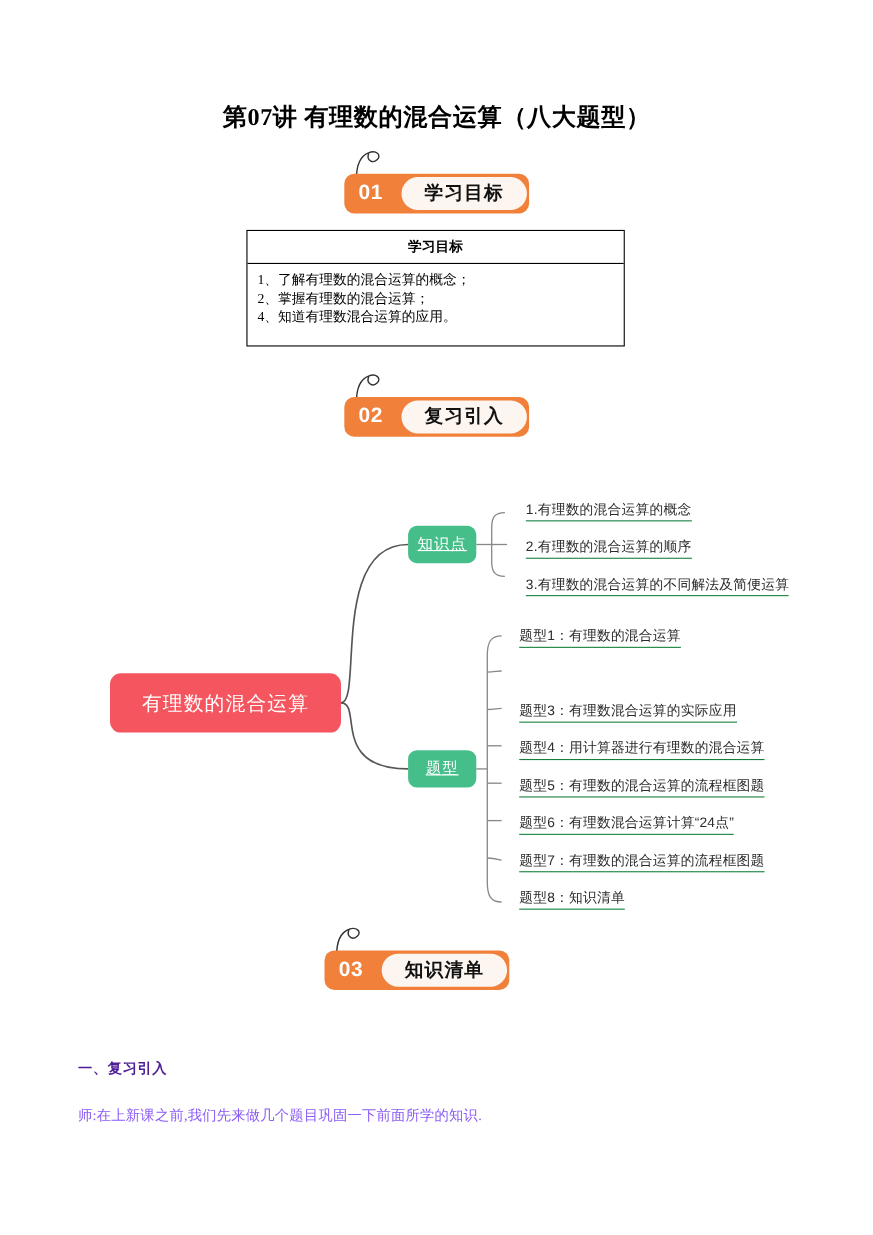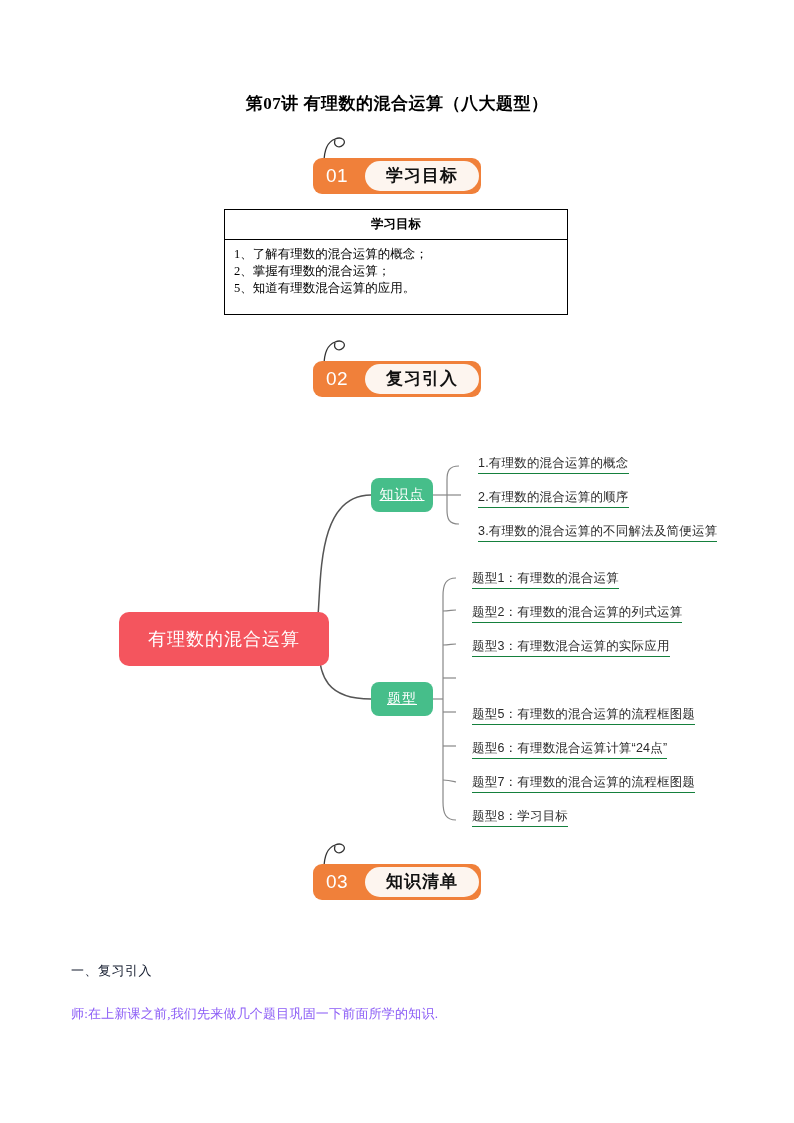--- a/index.html
+++ b/index.html
@@ -23,21 +23,21 @@
   }
 
   
   .doc-title {
     position: absolute;
     top: 92px;
     left: 0;
     width: 794px;
     text-align: center;
     font-family: "Liberation Serif", "DejaVu Serif", serif;
-    font-size: 17px;
+    font-size: 22px;
     font-weight: bold;
     letter-spacing: 0.5px;
     color: #000;
   }
 
   
   .section-badge {
     position: absolute;
     left: 50%;
     transform: translateX(-50%);
@@ -53,21 +53,21 @@
     background: #F0803A;
     border-radius: 9px 9px 9px 9px;
   }
   .badge-num {
     position: absolute;
     left: 13px;
     top: 0;
     height: 54px;
     line-height: 36px;
     font-size: 19px;
-    font-weight: normal;
+    font-weight: bold;
     color: #ffffff;
     letter-spacing: 0.5px;
     font-family: "Liberation Sans", sans-serif;
     text-align: center;
   }
   .badge-inner {
     position: absolute;
     left: 52px;
     top: 3px;
     width: 114px;
@@ -159,21 +159,20 @@
   }
   .mm-root {
     left: 100px;
     top: 182px;
     width: 210px;
     height: 54px;
     background: #F4555E;
     font-size: 18px;
     letter-spacing: 1px;
     border-radius: 10px;
-    margin-left: 19px;
   }
   .mm-branch {
     width: 62px;
     height: 34px;
     background: #46BE8A;
     font-size: 14px;
     letter-spacing: 1px;
     text-decoration: underline;
   }
   .mm-branch-kp { left: 371px; top: 48px; }
@@ -190,22 +189,22 @@
     letter-spacing: 0.2px;
   }
 
   
   .bottom-head {
     position: absolute;
     left: 71px;
     top: 962px;
     font-family: "Liberation Serif", "DejaVu Serif", serif;
     font-size: 13px;
-    font-weight: normal;
-    color: #0f172a;
+    font-weight: bold;
+    color: #4c1d95;
     letter-spacing: 0.5px;
   }
   .bottom-para {
     position: absolute;
     left: 71px;
     top: 1005px;
     font-family: "Liberation Serif", "DejaVu Serif", serif;
     font-size: 13px;
     color: #8b5cf6;
     letter-spacing: 0.2px;
@@ -227,21 +226,21 @@
     <div class="badge-inner"></div>
     <div class="badge-num">01</div>
     <div class="badge-label">学习目标</div>
   </div>
 
   <div class="obj-box">
     <div class="obj-head">学习目标</div>
     <div class="obj-body">
       <div class="obj-line">1、了解有理数的混合运算的概念；</div>
       <div class="obj-line">2、掌握有理数的混合运算；</div>
-      <div class="obj-line">5、知道有理数混合运算的应用。</div>
+      <div class="obj-line">4、知道有理数混合运算的应用。</div>
     </div>
   </div>
 
   <div class="section-badge" style="top:361px;">
     <svg class="badge-curl" viewBox="0 0 46 30">
       <path d="M9 29 C 9 18, 12 8, 20 5 C 27 2, 32 7, 28 11 C 24 15, 18 12, 20 6" fill="none" stroke="#333" stroke-width="1.3" stroke-linecap="round"></path>
     </svg>
     <div class="badge-outer"></div>
     <div class="badge-dot"></div>
     <div class="badge-inner"></div>
@@ -274,29 +273,29 @@
 
     <div class="mm-node mm-root">有理数的混合运算</div>
     <div class="mm-node mm-branch mm-branch-kp">知识点</div>
     <div class="mm-node mm-branch mm-branch-tx">题型</div>
 
     <div class="mm-leaf" style="left:478px; top:26px;">1.有理数的混合运算的概念</div>
     <div class="mm-leaf" style="left:478px; top:60px;">2.有理数的混合运算的顺序</div>
     <div class="mm-leaf" style="left:478px; top:94px;">3.有理数的混合运算的不同解法及简便运算</div>
 
     <div class="mm-leaf" style="left:472px; top:141px;">题型1：有理数的混合运算</div>
-    <div class="mm-leaf" style="left:472px; top:175px;">题型2：有理数的混合运算的列式运算</div>
     <div class="mm-leaf" style="left:472px; top:209px;">题型3：有理数混合运算的实际应用</div>
+    <div class="mm-leaf" style="left:472px; top:243px;">题型4：用计算器进行有理数的混合运算</div>
     <div class="mm-leaf" style="left:472px; top:277px;">题型5：有理数的混合运算的流程框图题</div>
     <div class="mm-leaf" style="left:472px; top:311px;">题型6：有理数混合运算计算“24点”</div>
     <div class="mm-leaf" style="left:472px; top:345px;">题型7：有理数的混合运算的流程框图题</div>
-    <div class="mm-leaf" style="left:472px; top:379px;">题型8：学习目标</div>
-  </div>
-
-  <div class="section-badge" style="top:864px;">
+    <div class="mm-leaf" style="left:472px; top:379px;">题型8：知识清单</div>
+  </div>
+
+  <div class="section-badge" style="top:864px;padding-left:36px;">
     <svg class="badge-curl" viewBox="0 0 46 30">
       <path d="M9 29 C 9 18, 12 8, 20 5 C 27 2, 32 7, 28 11 C 24 15, 18 12, 20 6" fill="none" stroke="#333" stroke-width="1.3" stroke-linecap="round"></path>
     </svg>
     <div class="badge-outer"></div>
     <div class="badge-dot"></div>
     <div class="badge-inner"></div>
     <div class="badge-num">03</div>
     <div class="badge-label">知识清单</div>
   </div>
 

